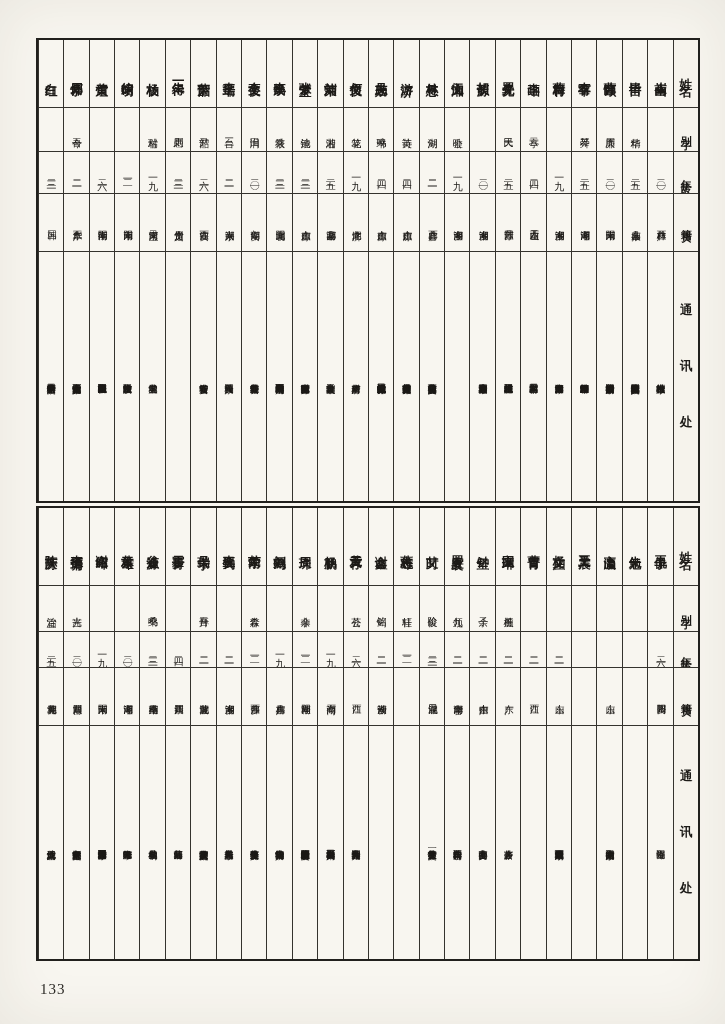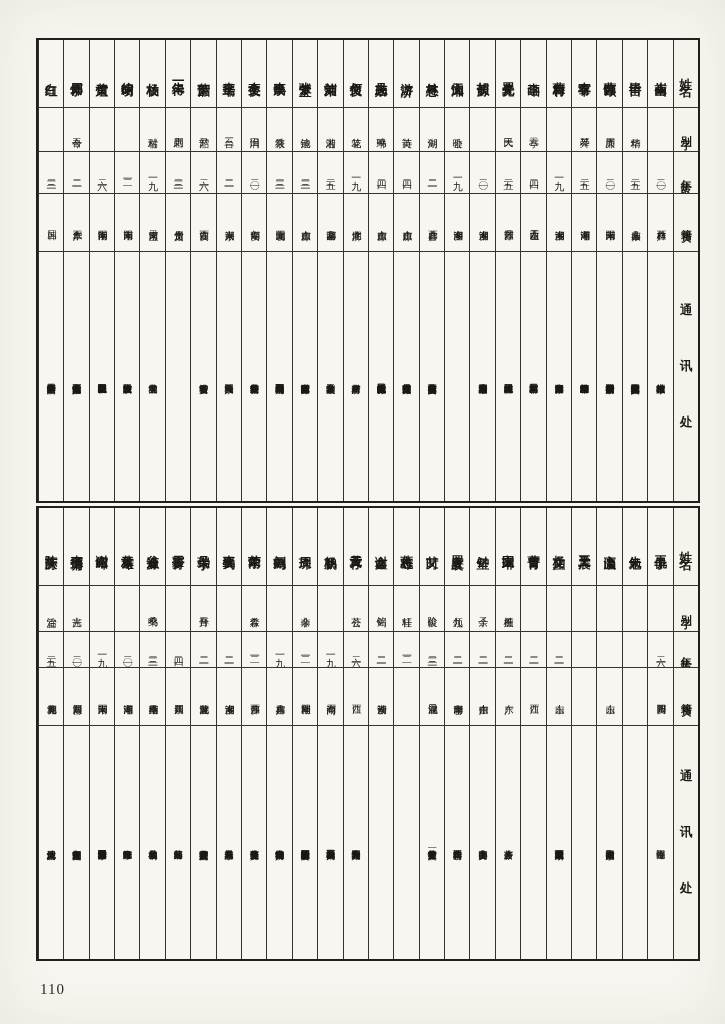--- a/index.html
+++ b/index.html
@@ -980,14 +980,14 @@
             <span class="vt">湖北黄梅</span>
           </div>
           <div class="cell c-addr">
             <span class="vt">武穴黄泥塘广成染坊</span>
           </div>
         </div>
       </div>
 
   </div>
 
-  <div class="page-number">110</div>
+  <div class="page-number">133</div>
 </div>
 
 </body></html>

